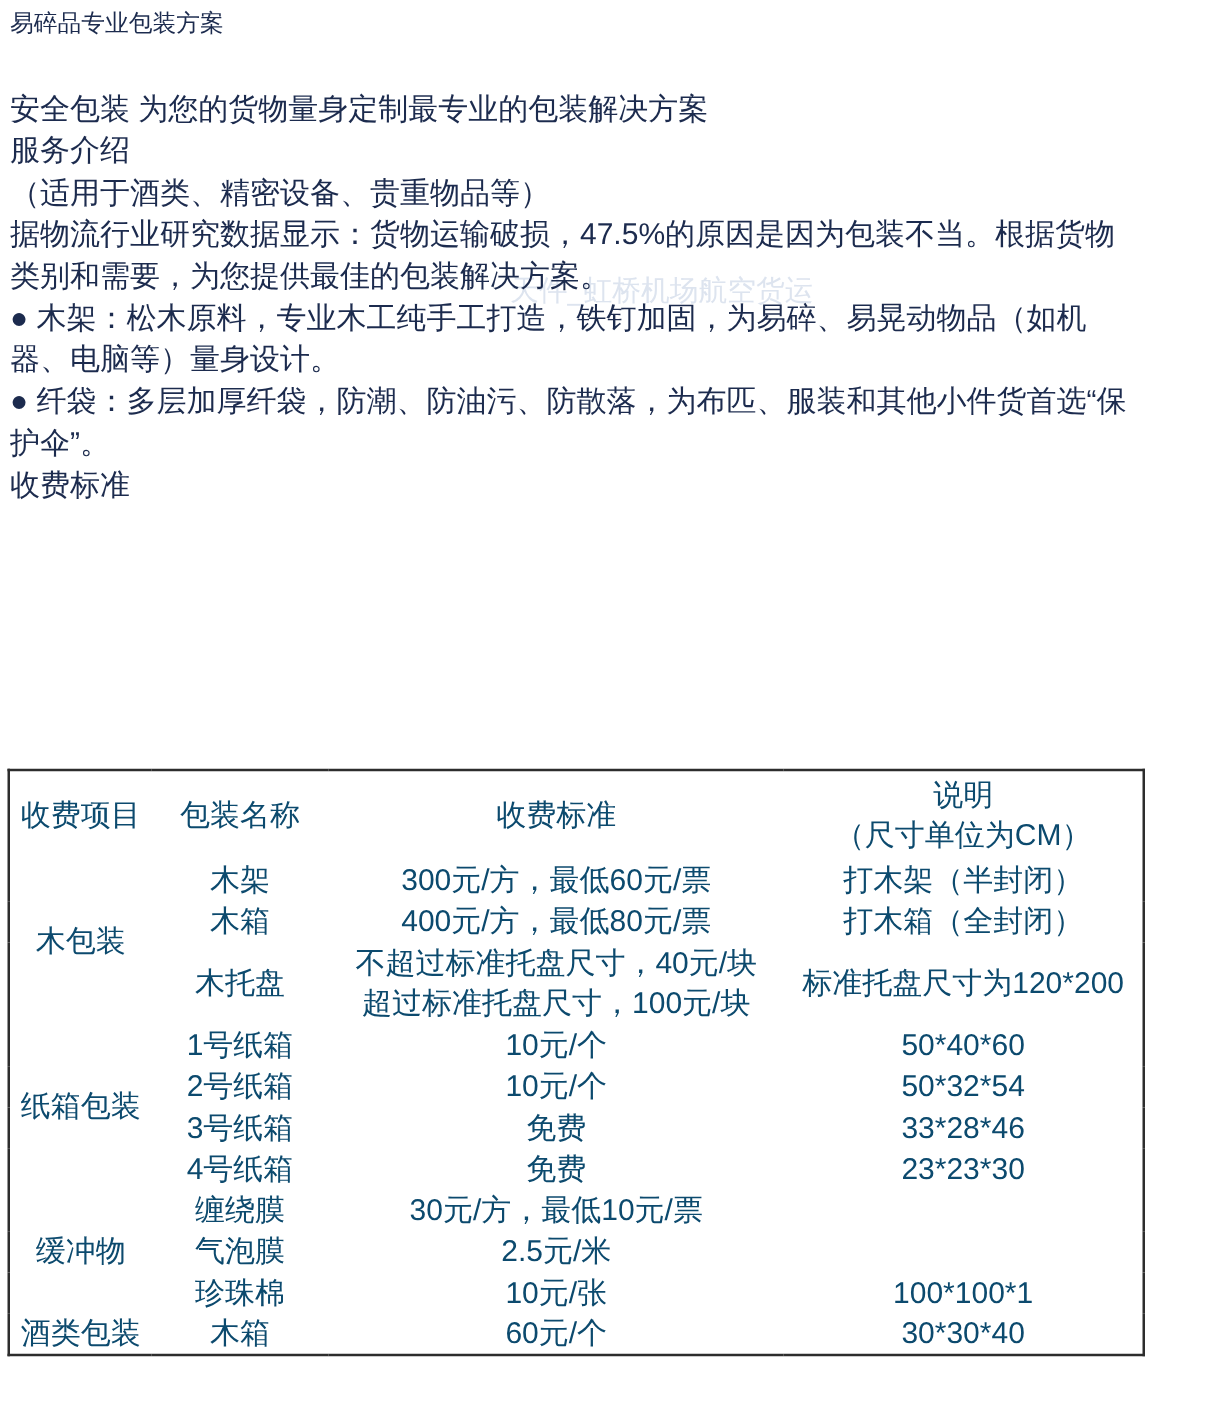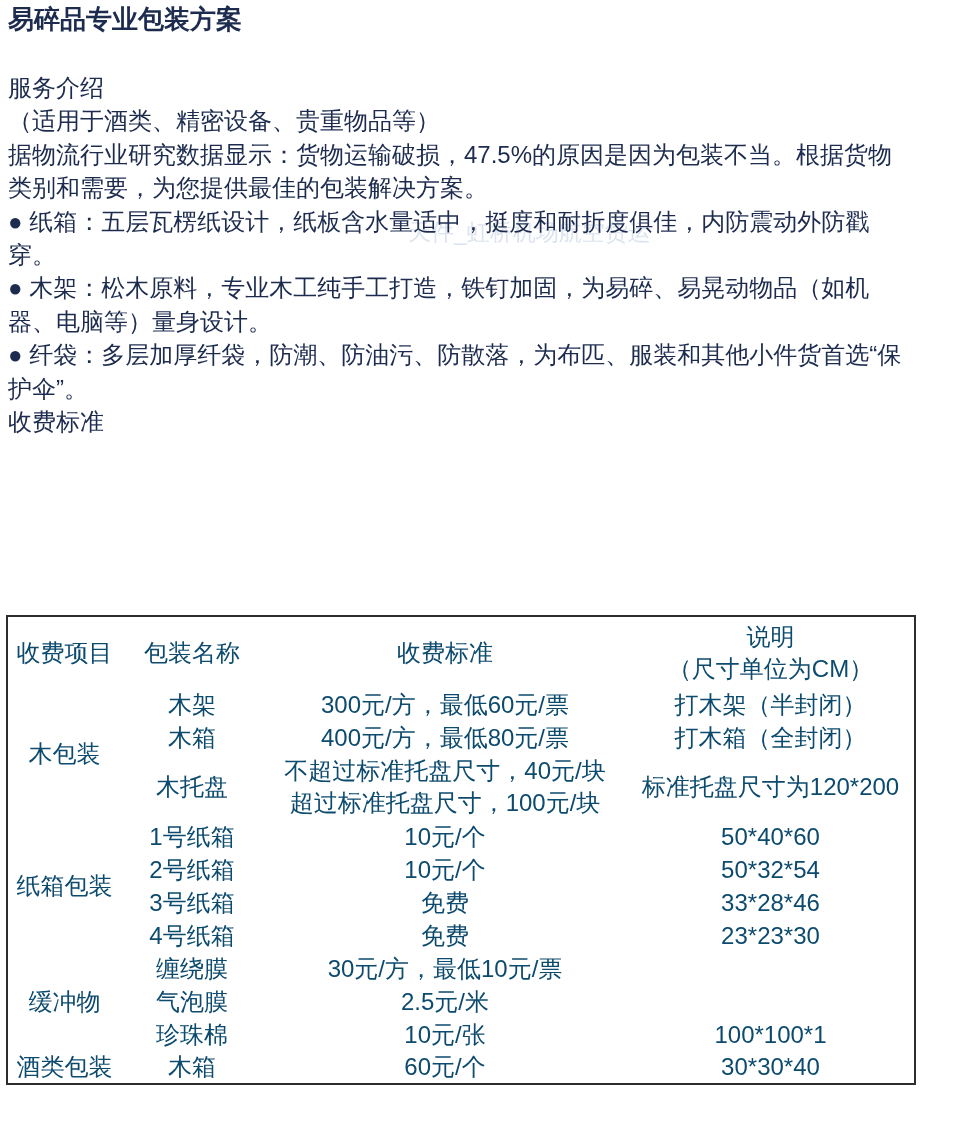--- a/index.html
+++ b/index.html
@@ -21,22 +21,22 @@
     color: #dde4ef;
     white-space: nowrap;
     z-index: 0;
     text-align: right;
   }
   .title {
     position: absolute;
     left: 8px;
     top: 3px;
     margin: 0;
-    font-size: 26px;
-    font-weight: 700;
+    font-size: 19px;
+    font-weight: 400;
     line-height: 33px;
     z-index: 1;
   }
   .content {
     position: absolute;
     left: 8px;
     top: 71px;
     width: 952px;
     font-size: 24px;
     line-height: 33.4px;
@@ -72,26 +72,25 @@
 </head>
 <body>
 
 <div class="page">
 
   <div class="watermark">天件_虹桥机场航空货运</div>
 
   <h1 class="title">易碎品专业包装方案</h1>
 
   <div class="content">
+    <p>安全包装 为您的货物量身定制最专业的包装解决方案</p>
     <p>服务介绍</p>
     <p>（适用于酒类、精密设备、贵重物品等）</p>
     <p>据物流行业研究数据显示：货物运输破损，47.5%的原因是因为包装不当。根据货物
 类别和需要，为您提供最佳的包装解决方案。</p>
-    <p>● 纸箱：五层瓦楞纸设计，纸板含水量适中，挺度和耐折度俱佳，内防震动外防戳
-穿。</p>
     <p>● 木架：松木原料，专业木工纯手工打造，铁钉加固，为易碎、易晃动物品（如机
 器、电脑等）量身设计。</p>
     <p>● 纤袋：多层加厚纤袋，防潮、防油污、防散落，为布匹、服装和其他小件货首选“保
 护伞”。</p>
     <p>收费标准</p>
   </div>
 
   <table class="price-table">
     <colgroup>
       <col style="width:114px">

